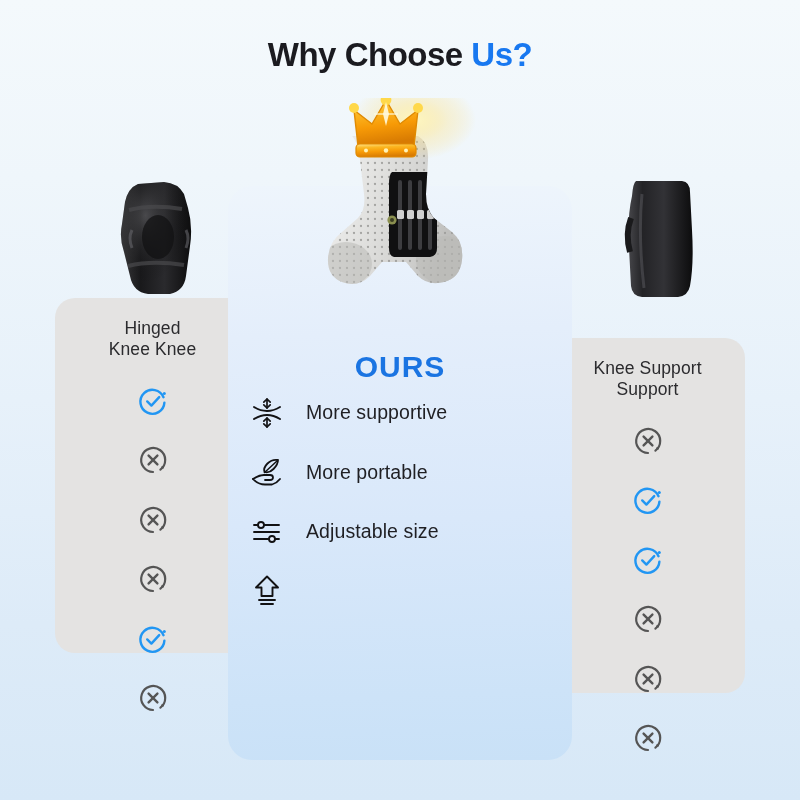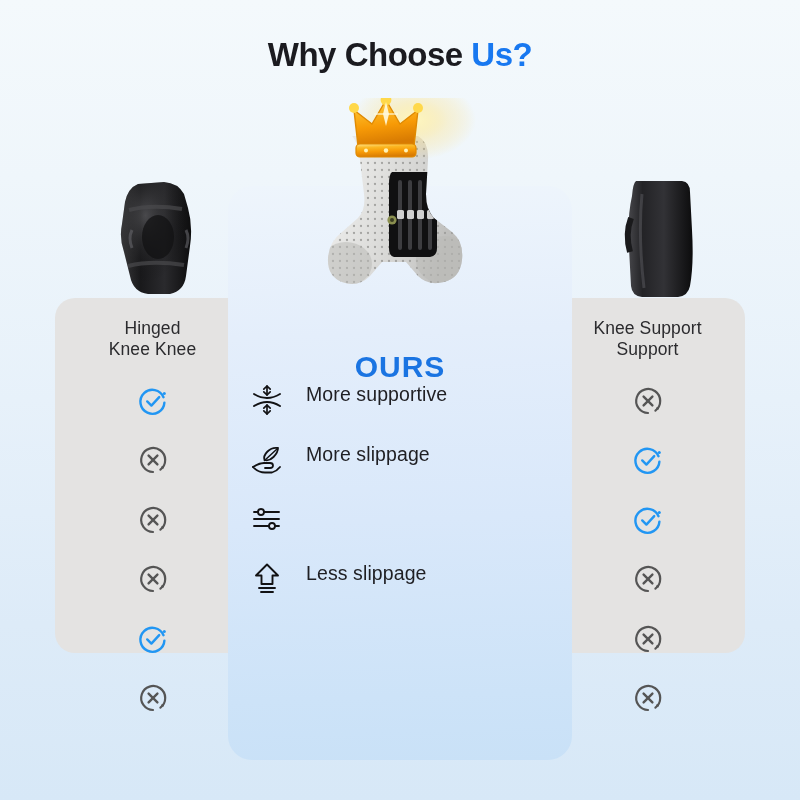--- a/index.html
+++ b/index.html
@@ -33,21 +33,21 @@
   
   .side-card {
     position: absolute;
     top: 298px;
     width: 195px;
     height: 355px;
     background: #e4e3e2;
     border-radius: 20px;
   }
   .side-card.left  { left: 55px; }
-  .side-card.right { left: 550px; }
+  .side-card.right { left: 550px; margin-top: 40px; }
 
   .side-label {
     position: absolute;
     top: 20px;
     left: 0;
     width: 100%;
     text-align: center;
     font-size: 17.5px;
     line-height: 21px;
     color: #2b2b2e;
@@ -93,21 +93,21 @@
 
   .feature-list {
     position: absolute;
     top: 197px;
     left: 0;
     width: 100%;
   }
   .feature-row {
     height: 59.5px;
     display: flex;
-    align-items: flex-start;
+    align-items: center;
     padding-left: 16px;
   }
   .feature-icon {
     width: 46px;
     min-width: 46px;
     display: flex;
     align-items: center;
     justify-content: center;
   }
   .feature-label {
@@ -297,45 +297,45 @@
 
     <div class="feature-row">
       <span class="feature-icon">
         <svg width="34" height="34" viewBox="0 0 34 34">
           <path d="M28 5 Q22 4 17.5 8.5 Q13 13 14.5 17 Q19 18.5 23.5 14 Q28 9.5 28 5 Z" stroke="#121214" stroke-width="1.8" fill="none" stroke-linejoin="round"></path>
           <path d="M27 6 L14.5 17.5" stroke="#121214" stroke-width="1.5" stroke-linecap="round"></path>
           <path d="M3 24 Q9 20 14 20 L20 20 Q23 20 23 22.5 Q23 25 20 25 L15 25" stroke="#121214" stroke-width="1.8" fill="none" stroke-linecap="round" stroke-linejoin="round"></path>
           <path d="M3 24 Q8 29.5 15 29.5 L22 29.5 Q27 28 30 24" stroke="#121214" stroke-width="1.8" fill="none" stroke-linecap="round" stroke-linejoin="round"></path>
         </svg>
       </span>
-      <span class="feature-label">More slippage</span>
+      <span class="feature-label">More portable</span>
     </div>
 
 
     <div class="feature-row">
       <span class="feature-icon">
         <svg width="34" height="34" viewBox="0 0 34 34">
           <path d="M4 10 L29 10" stroke="#121214" stroke-width="1.9" stroke-linecap="round"></path>
           <path d="M4 17 L29 17" stroke="#121214" stroke-width="1.9" stroke-linecap="round"></path>
           <path d="M4 24 L29 24" stroke="#121214" stroke-width="1.9" stroke-linecap="round"></path>
           <circle cx="11" cy="10" r="3" fill="#e6eefb" stroke="#121214" stroke-width="1.9"></circle>
           <circle cx="22" cy="24" r="3" fill="#e6eefb" stroke="#121214" stroke-width="1.9"></circle>
         </svg>
       </span>
+      <span class="feature-label">Adjustable size</span>
     </div>
 
     <div class="feature-row">
       <span class="feature-icon">
         <svg width="34" height="34" viewBox="0 0 34 34">
           <path d="M17 2.5 L28 13.5 L22.5 13.5 L22.5 22 L11.5 22 L11.5 13.5 L6 13.5 Z" stroke="#121214" stroke-width="1.9" fill="none" stroke-linejoin="round"></path>
           <path d="M9 26 L25 26" stroke="#121214" stroke-width="1.9" stroke-linecap="round"></path>
           <path d="M11 30 L23 30" stroke="#121214" stroke-width="1.9" stroke-linecap="round"></path>
         </svg>
       </span>
-      <span class="feature-label">Less slippage</span>
     </div>
 
 
   </div>
 </div>
 
 <div class="product product-center">
   <svg width="210" height="222" viewBox="0 0 210 222">
     <defs>
       <linearGradient id="braceG" x1="0" y1="0" x2="1" y2="0.3">

